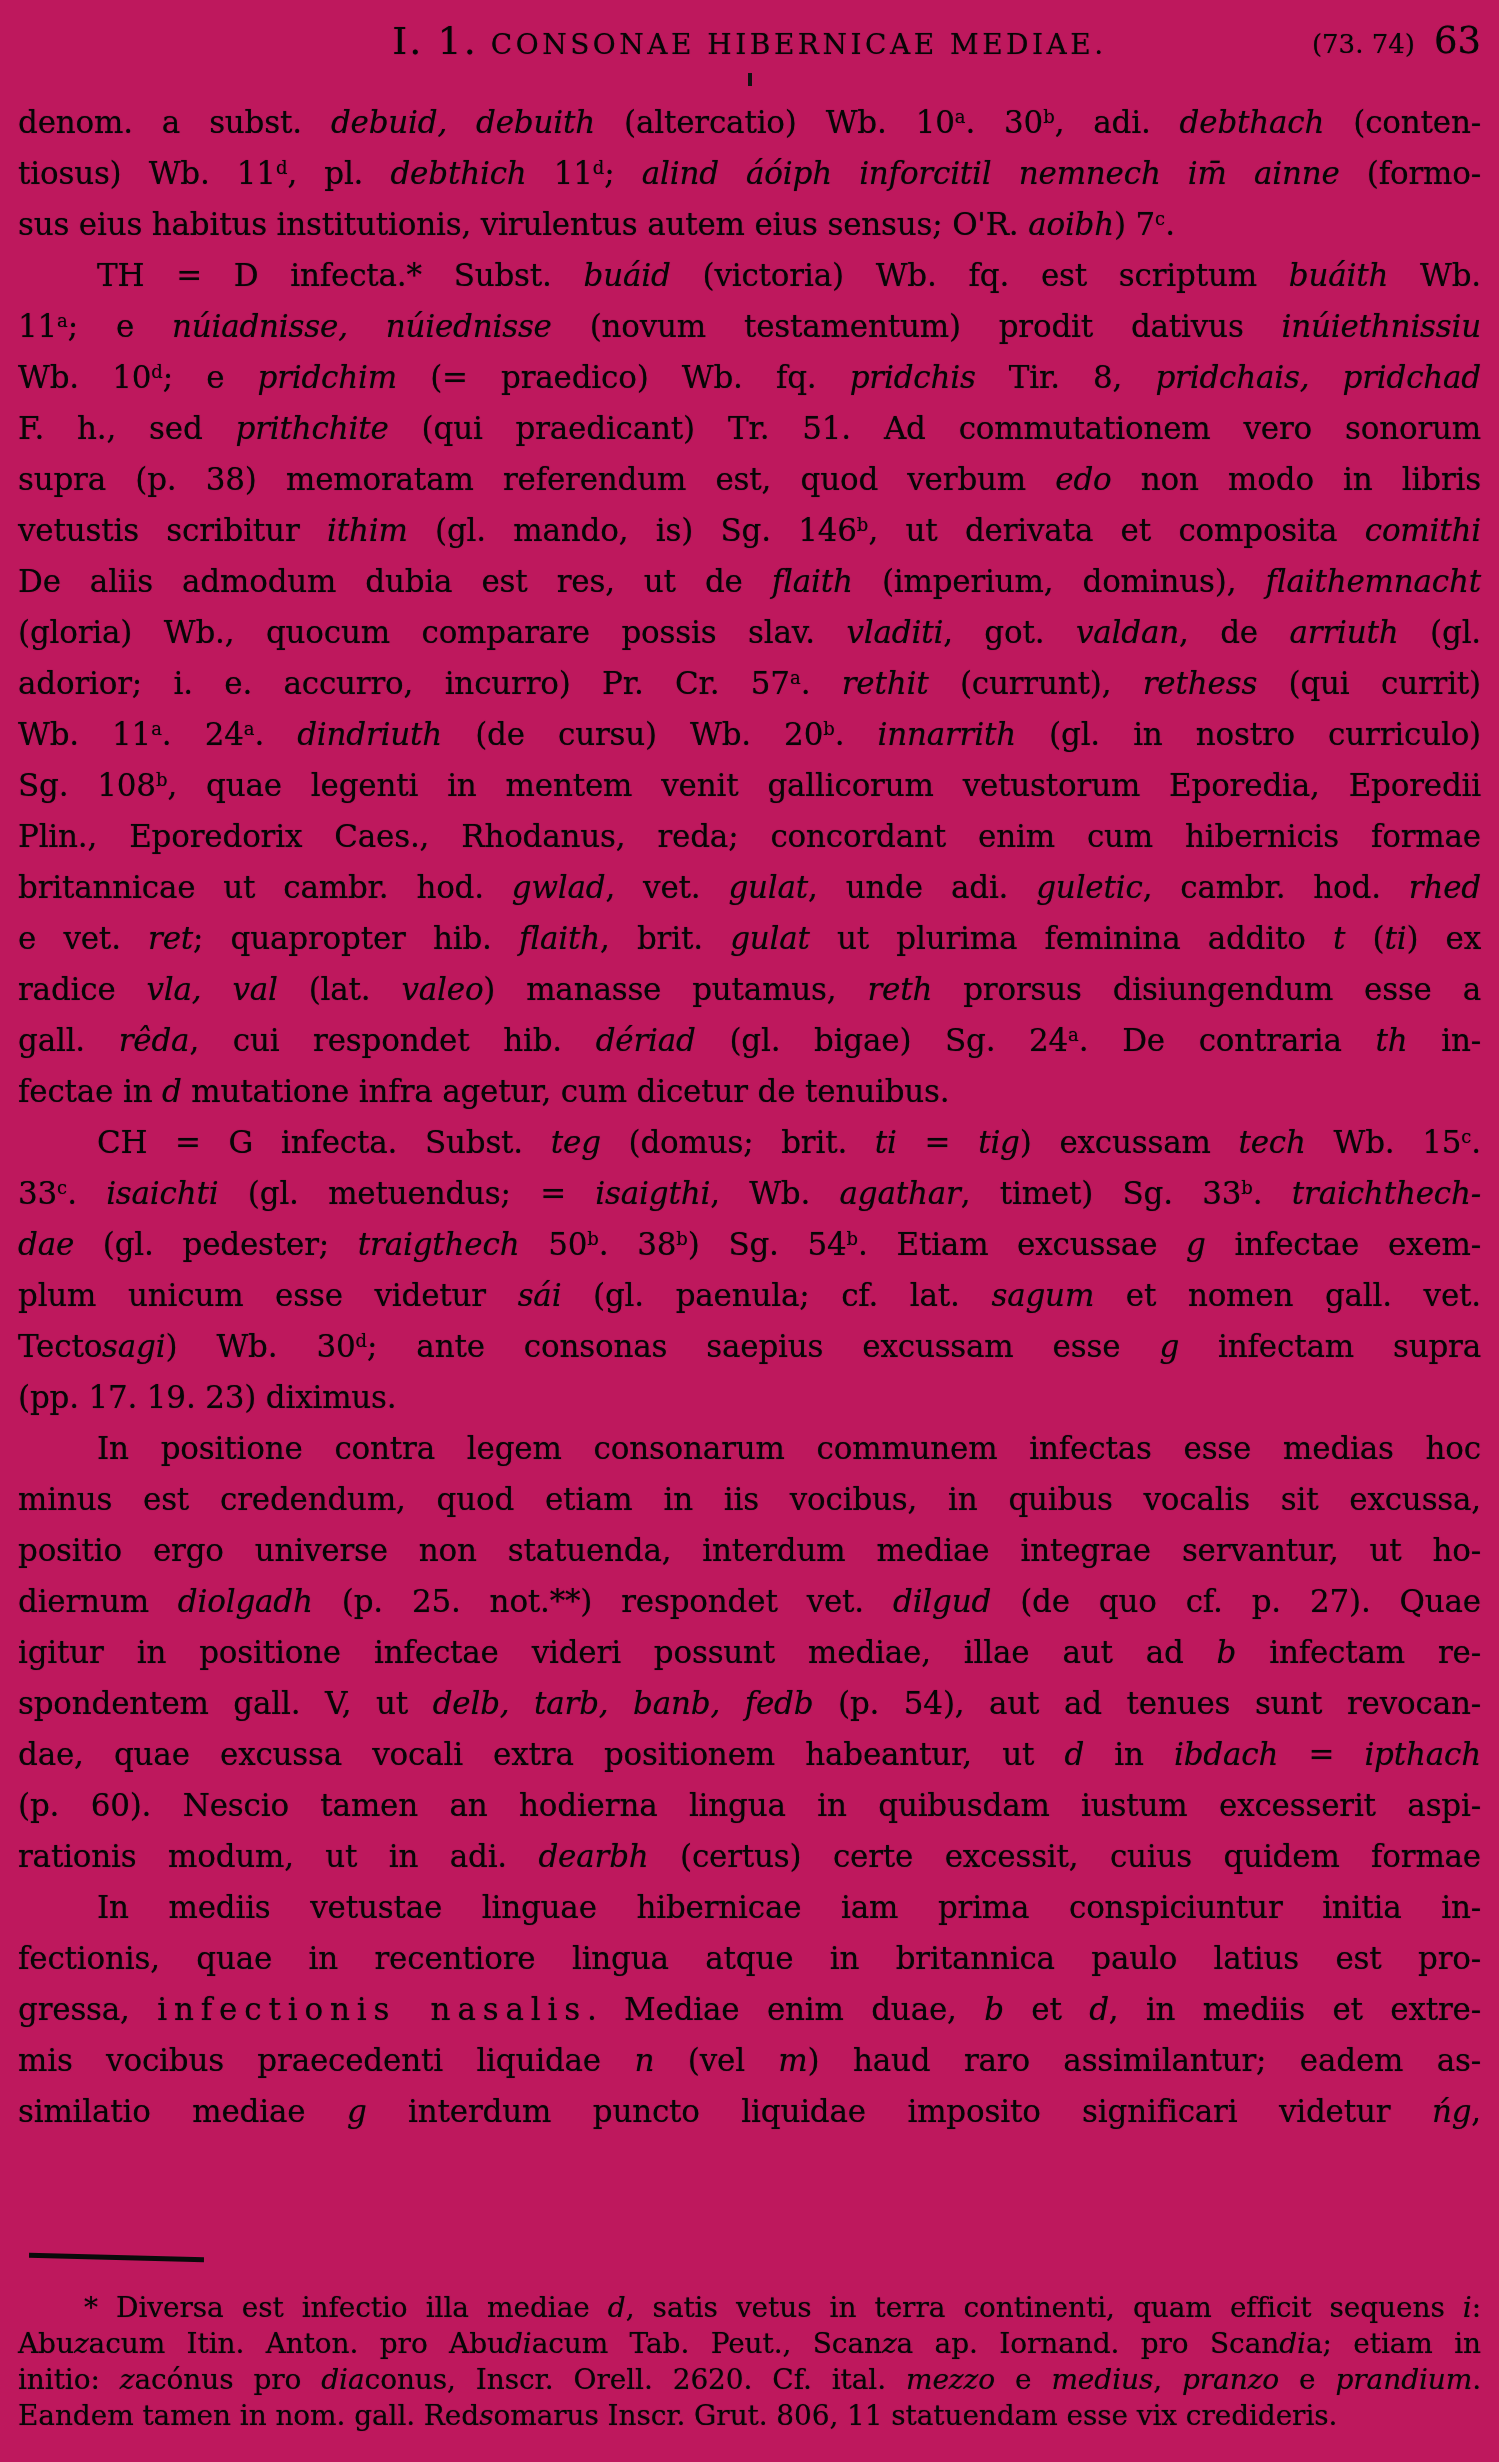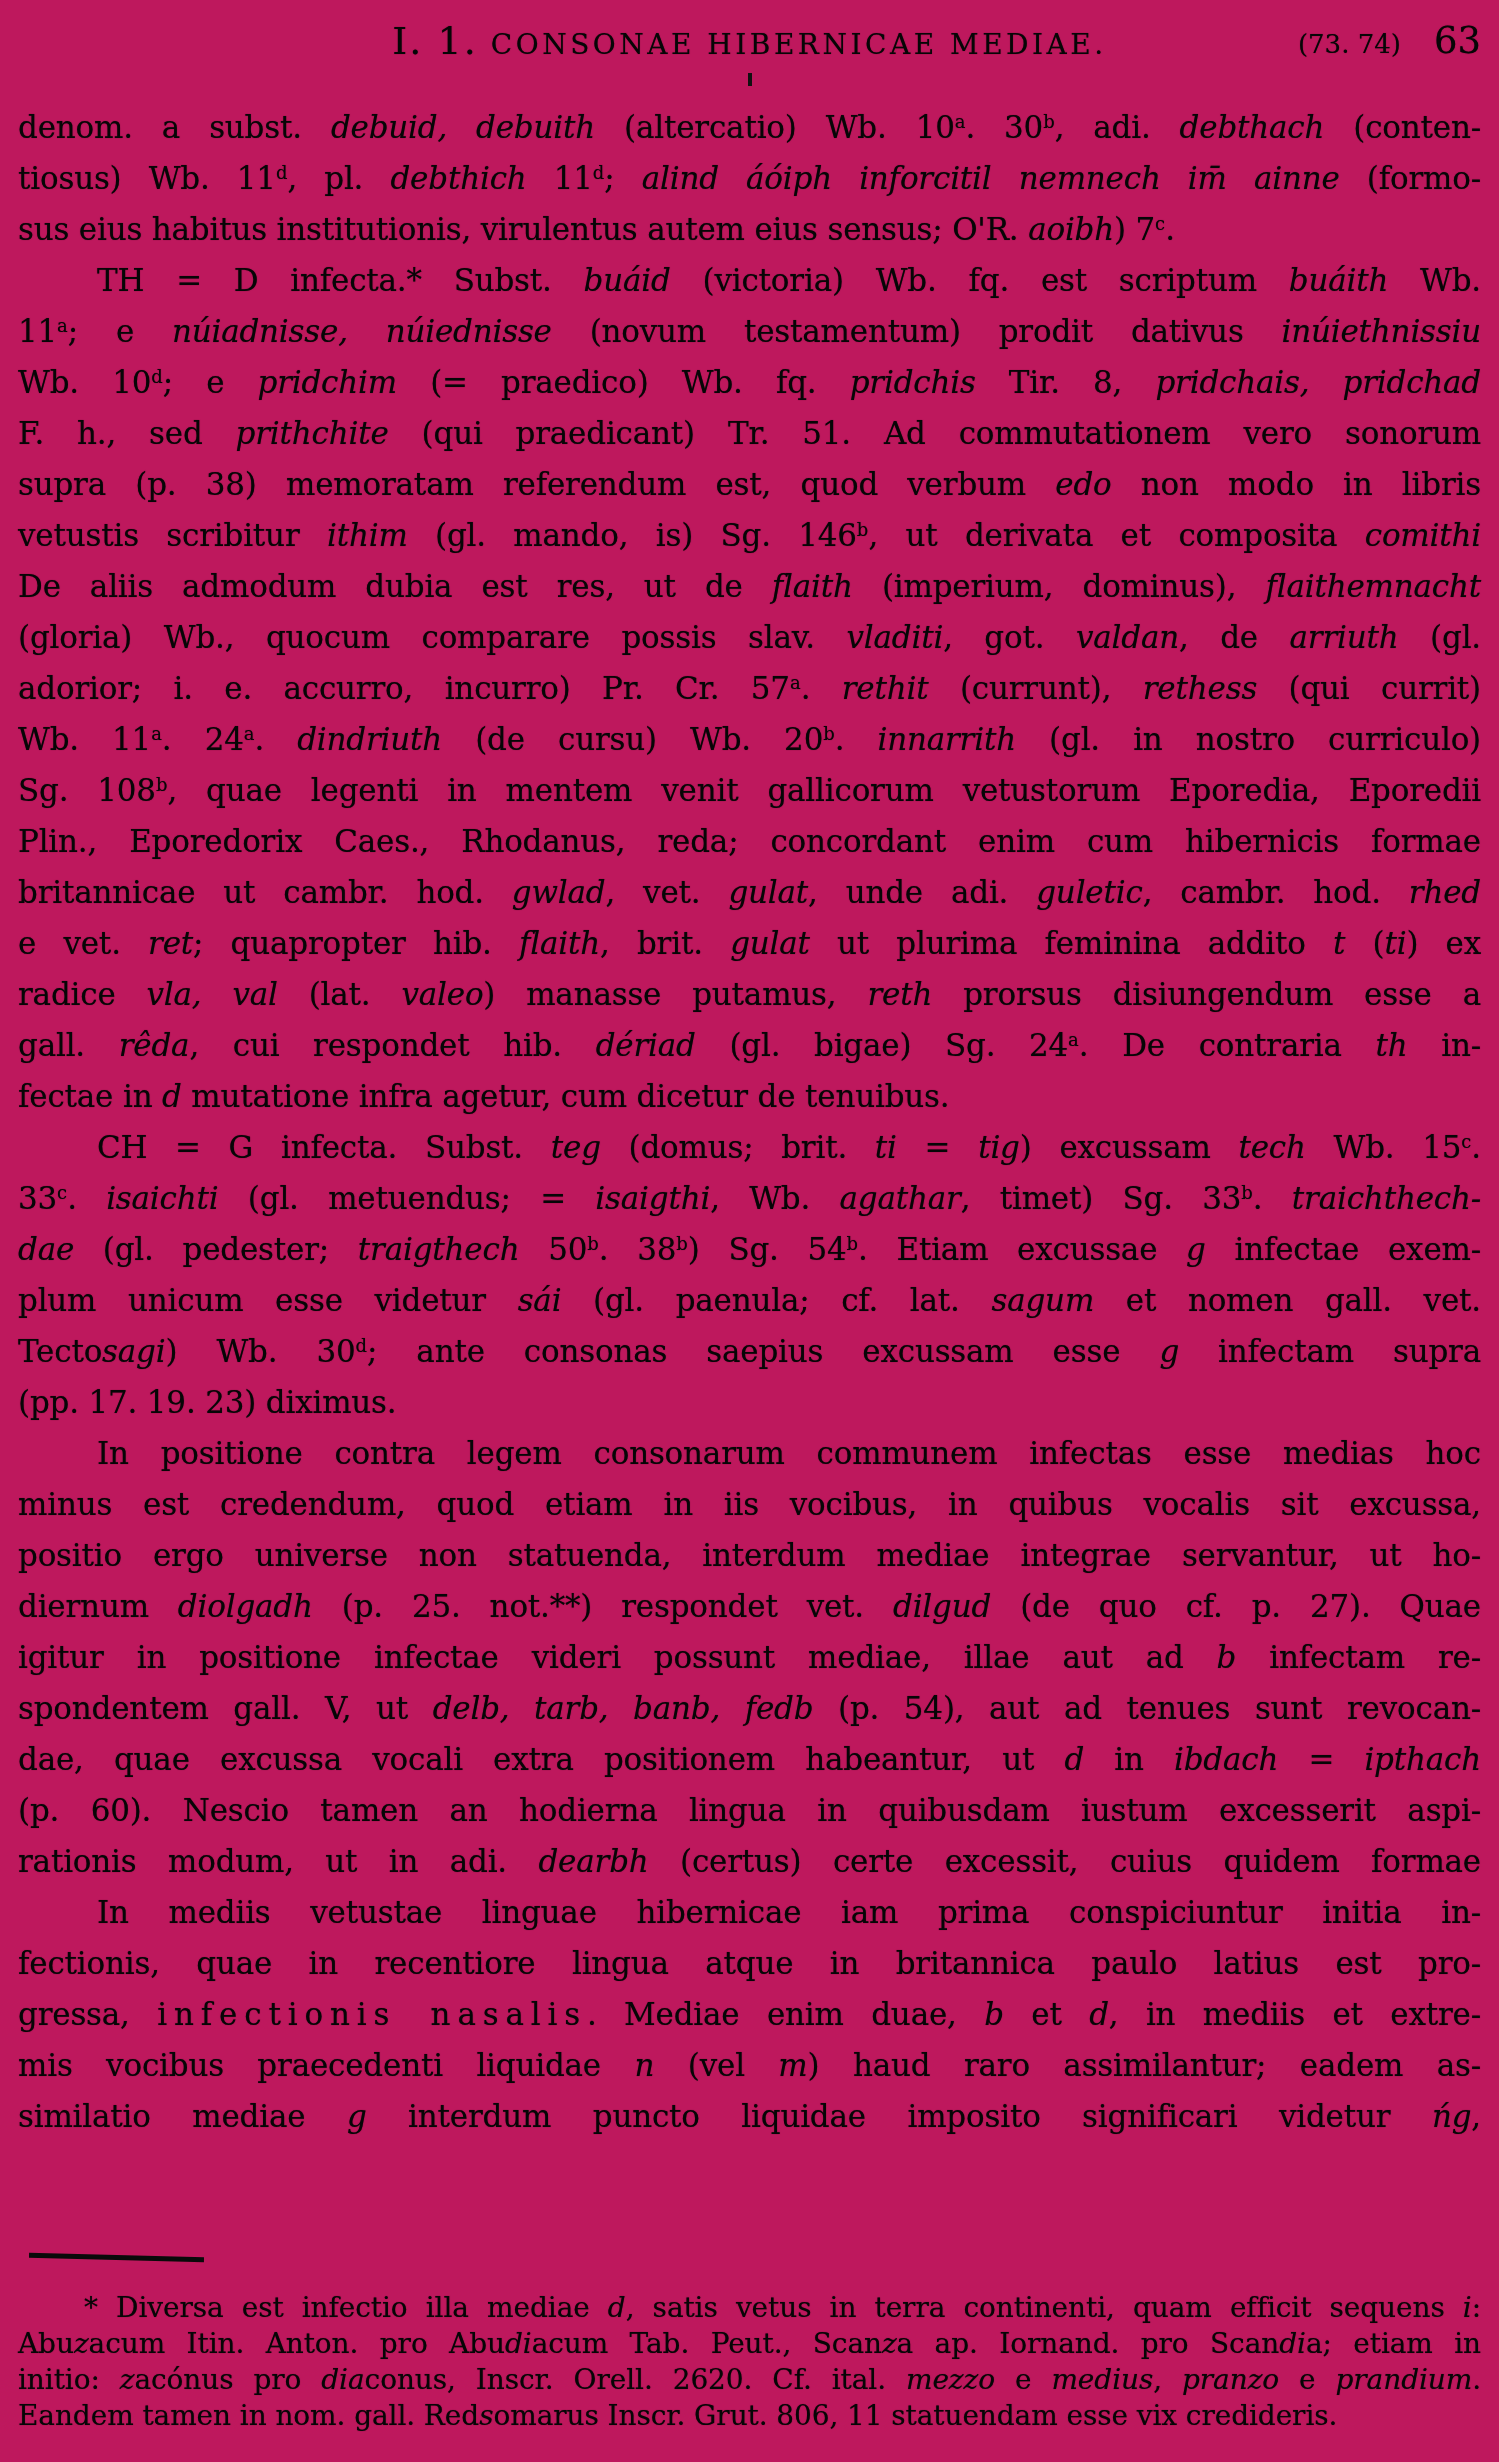--- a/index.html
+++ b/index.html
@@ -28,38 +28,38 @@
     align-items: baseline;
     gap: 13px;
   }
   .section-num { font-size: 38px; letter-spacing: 2px; }
   .page-title  { font-size: 28px; letter-spacing: 3.5px; }
   .header-right {
     position: absolute;
     right: 0; top: 0;
     display: flex;
     align-items: baseline;
-    gap: 33px;
+    gap: 19px;
   }
   .folio-range { font-size: 26px; }
   .page-number { font-size: 37px; }
   .noise-mark {
     position: absolute;
     left: 748px; top: 73px;
     width: 3.5px; height: 13px;
     background: #111;
   }
   
   .body-text {
     position: absolute;
     top: 102px; left: 18px; right: 18px;
   }
   .line {
     height: 51px;
-    line-height: 51px;
+    line-height: 41px;
     font-size: 31px;
     letter-spacing: -0.2px;
     white-space: nowrap;
   }
   .line.j { text-align: justify; text-align-last: justify; white-space: normal; }
   .line.end { text-align: left; }
   .line.ind { text-indent: 79px; }
   
   .fn-sep {
     position: absolute;

